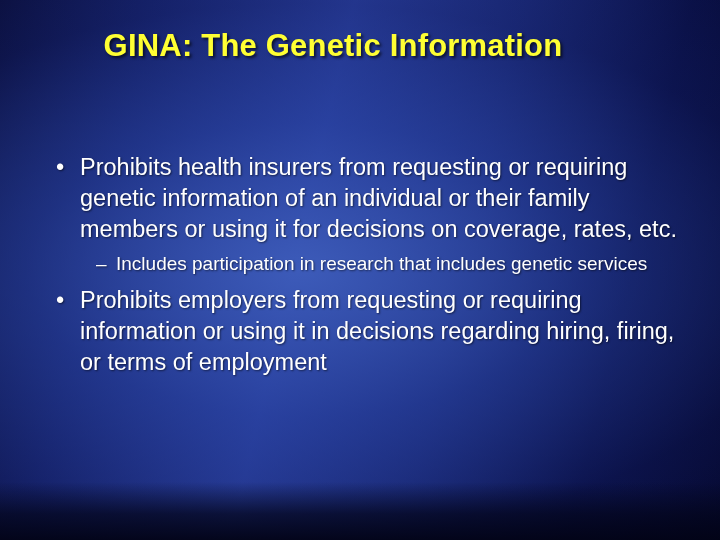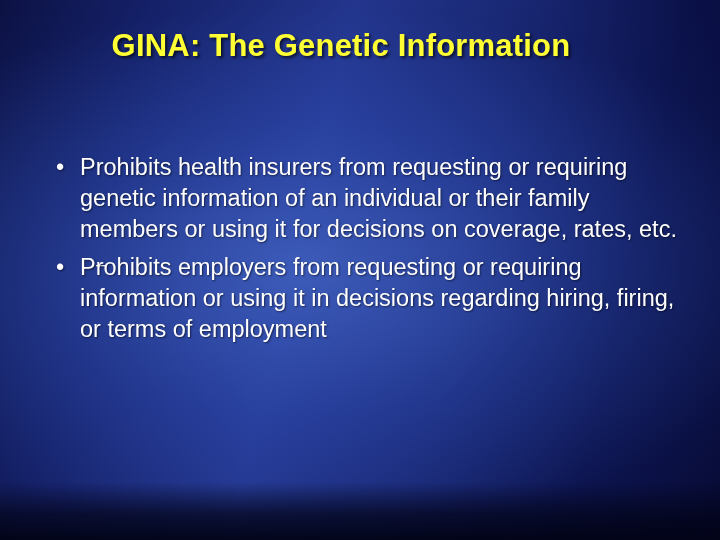--- a/index.html
+++ b/index.html
@@ -26,21 +26,21 @@
   .slide::after {
     content: "";
     position: absolute;
     left: 0; right: 0; bottom: 0;
     height: 58px;
     background: linear-gradient(180deg, rgba(3,5,30,0.0) 0%, rgba(3,5,28,0.75) 55%, rgba(2,3,22,0.95) 100%);
     pointer-events: none;
   }
   .title-block {
     position: absolute;
-    left: 11px;
+    left: 3px;
     top: 24px;
     width: 660px;
     text-align: center;
     z-index: 3;
   }
   .title-line {
     color: #ffff33;
     font-size: 31px;
     font-weight: bold;
     line-height: 1.42;
@@ -103,20 +103,21 @@
 
   <div class="body-block">
 
     <div class="bullet-l1">
       <span class="marker">•</span>
       <span class="txt">Prohibits health insurers from requesting or requiring genetic information of an individual or their family members or using it for decisions on coverage, rates, etc.</span>
     </div>
 
     <div class="bullet-l2">
       <span class="marker">–</span>
+      <span class="txt">Includes participation in research that includes genetic services</span>
     </div>
 
     <div class="bullet-l1">
       <span class="marker">•</span>
       <span class="txt">Prohibits employers from requesting or requiring information or using it in decisions regarding hiring, firing, or terms of employment</span>
     </div>
 
   </div>
 </div>
 

